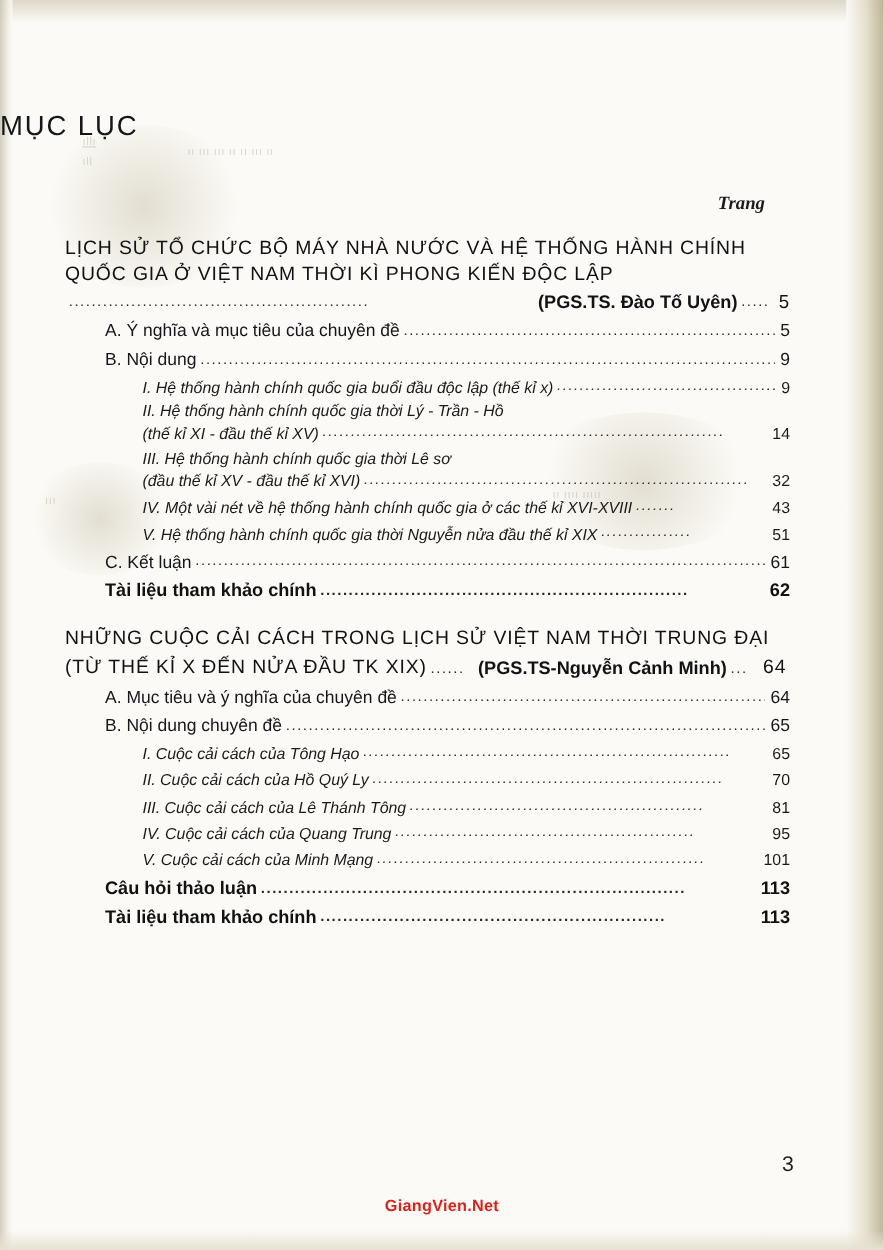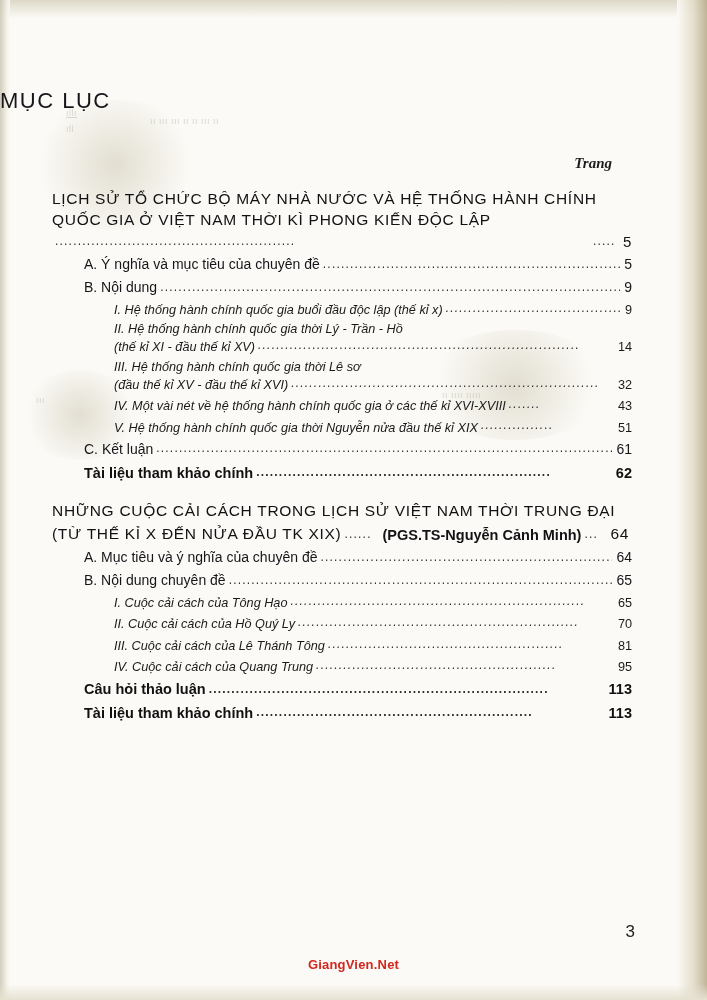--- a/index.html
+++ b/index.html
@@ -214,20 +214,21 @@
   <div class="title">MỤC LỤC</div>
 
   <div class="trang">Trang</div>
 
   <div class="toc">
 
     <div class="lvl-chap">LỊCH SỬ TỔ CHỨC BỘ MÁY NHÀ NƯỚC  VÀ HỆ THỐNG HÀNH CHÍNH</div>
     <div class="lvl-chap-cont" style="margin-top:3px;">QUỐC GIA  Ở VIỆT NAM THỜI KÌ PHONG KIẾN ĐỘC LẬP</div>
     <div class="row lvl-chap" style="margin-top:3px;">
       <span class="dots">.....................................................</span>
+      <span class="txt author">(PGS.TS. Đào Tố Uyên)</span>
       <span class="dots" style="flex:0 0 26px;">.....</span>
       <span class="pg">5</span>
     </div>
 
     <div class="row lvl-a">
       <span class="txt">A. Ý nghĩa và mục tiêu của chuyên đề</span>
       <span class="dots">..................................................................................</span>
       <span class="pg">5</span>
     </div>
 
@@ -323,20 +324,25 @@
       <span class="dots">....................................................</span>
       <span class="pg">81</span>
     </div>
 
     <div class="row lvl-i">
       <span class="txt cont">IV. Cuộc cải cách của Quang Trung</span>
       <span class="dots">.....................................................</span>
       <span class="pg">95</span>
     </div>
 
+    <div class="row lvl-i">
+      <span class="txt cont">V. Cuộc cải cách của Minh Mạng</span>
+      <span class="dots">..........................................................</span>
+      <span class="pg">101</span>
+    </div>
 
     <div class="row lvl-bold">
       <span class="txt">Câu hỏi thảo luận</span>
       <span class="dots">...........................................................................</span>
       <span class="pg">113</span>
     </div>
 
     <div class="row lvl-bold">
       <span class="txt">Tài liệu tham khảo chính</span>
       <span class="dots">.............................................................</span>

